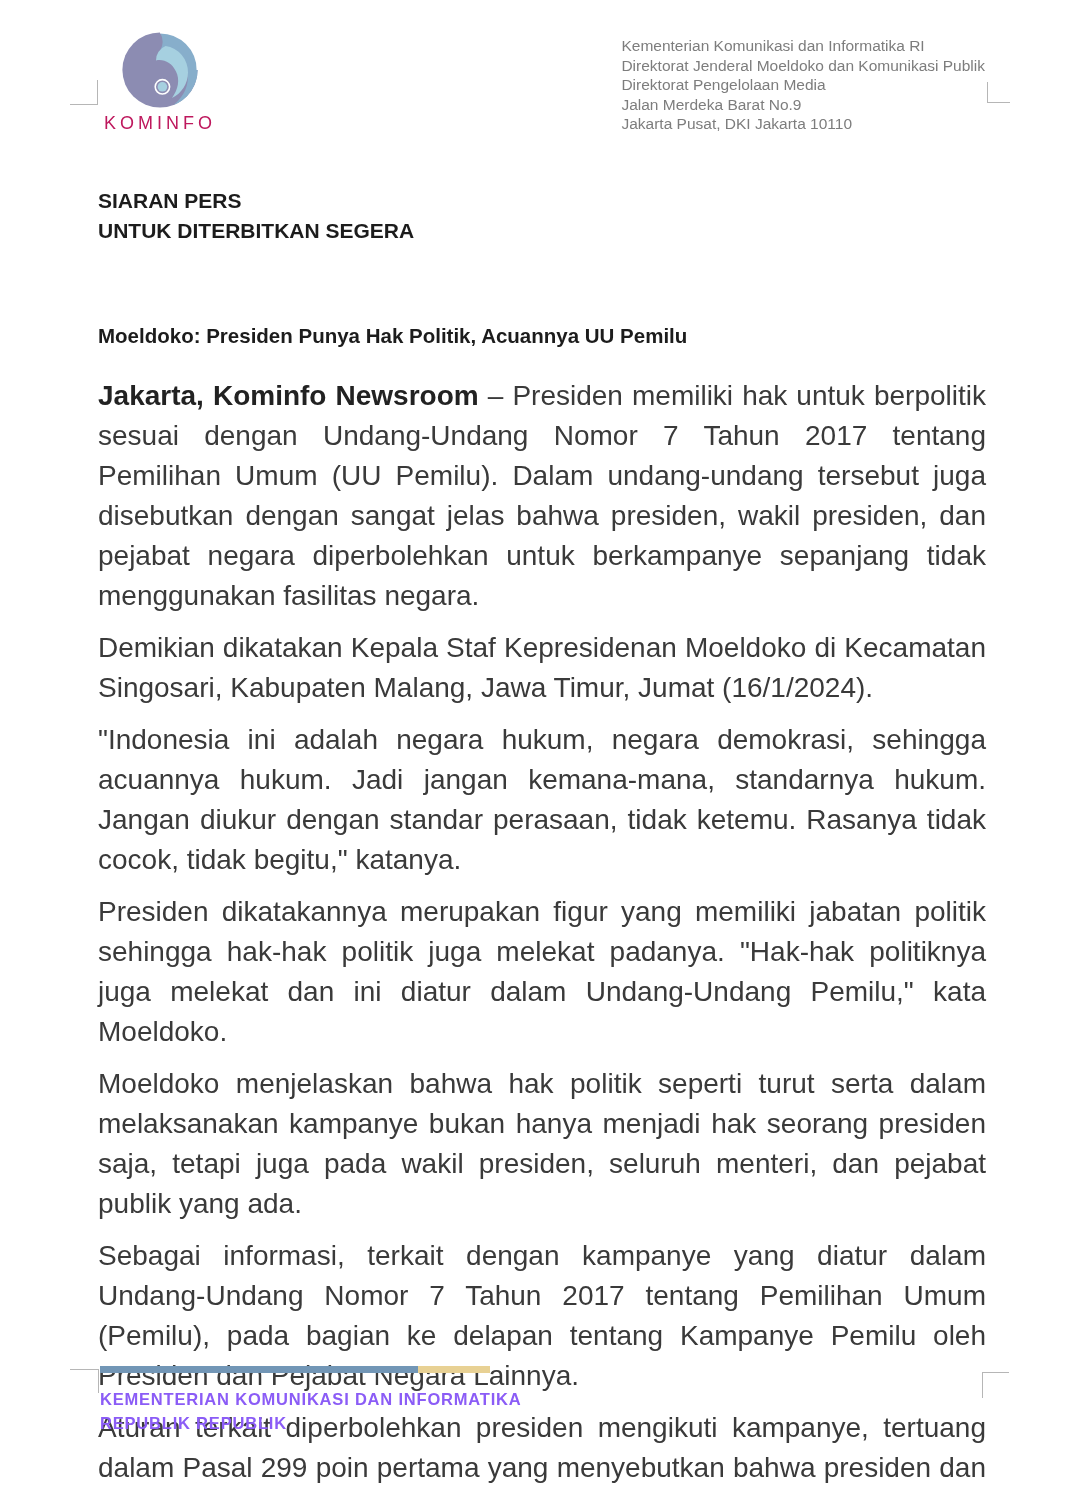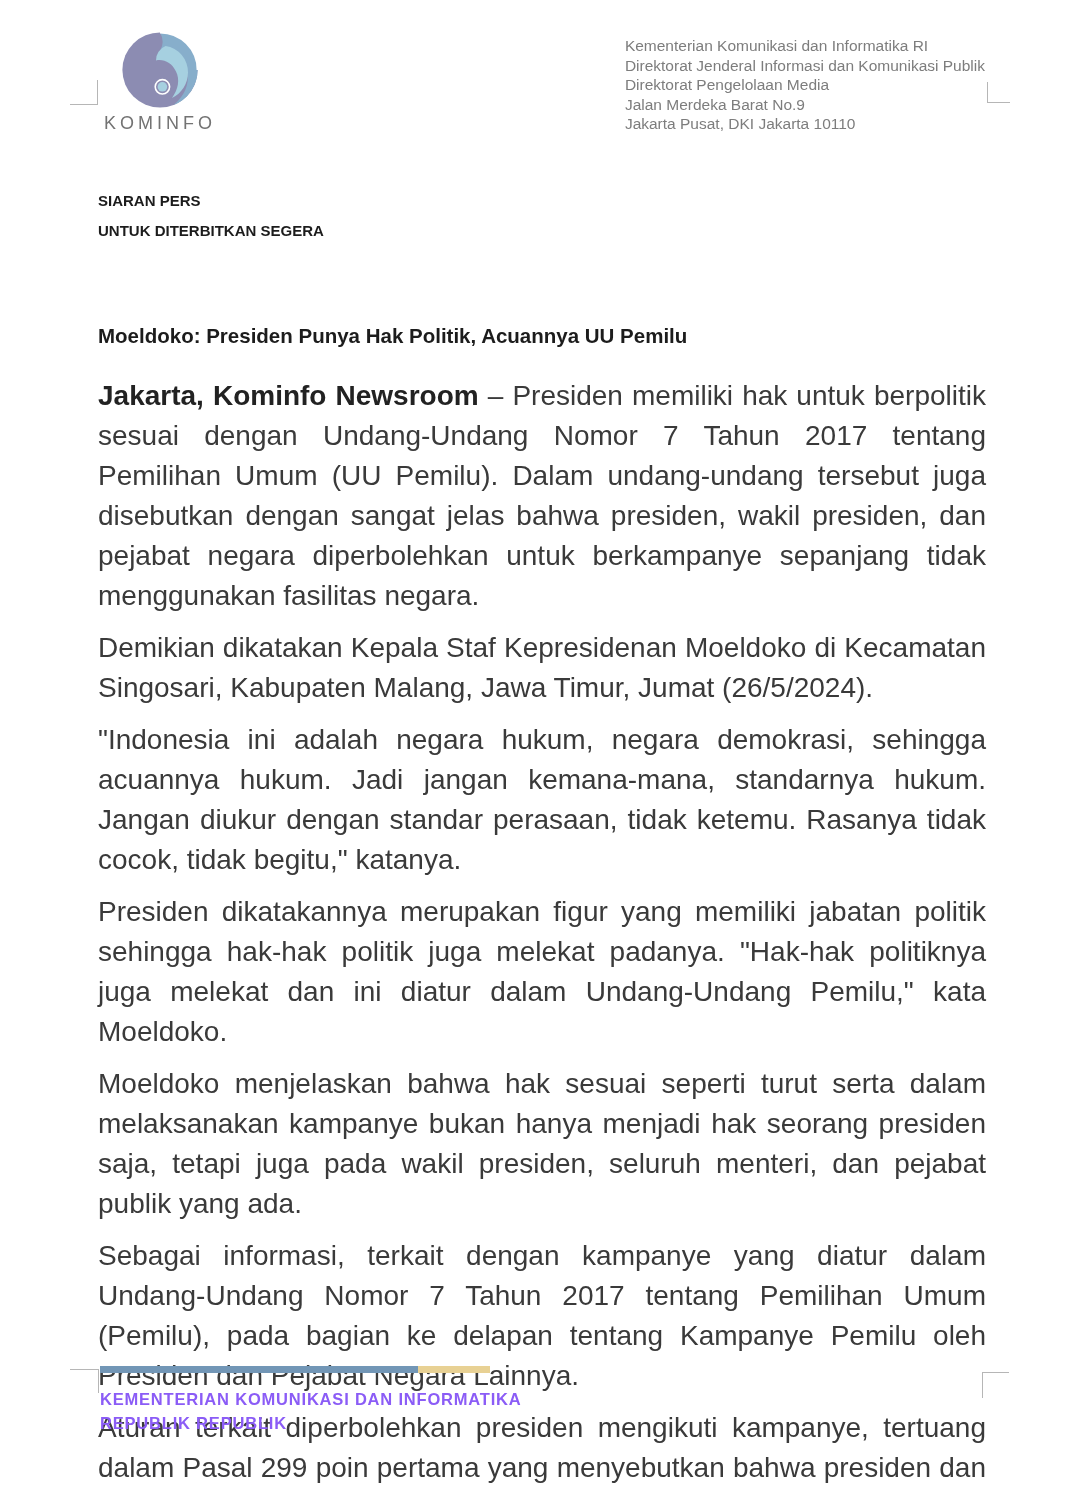--- a/index.html
+++ b/index.html
@@ -16,21 +16,21 @@
   .logo-block {
     position: absolute;
     left: 100px;
     top: 26px;
     width: 120px;
     text-align: center;
   }
   .logo-mark { width: 80px; height: 80px; margin: 4px auto 0 auto; display: block; opacity: 0.82; }
   .logo-text {
     margin-top: 3px;
-    color: #737373;
+    color: #be185d;
     font-size: 18px;
     letter-spacing: 4px;
     font-weight: 400;
   }
   .org-block {
     position: absolute;
     top: 36px;
     right: 95px;
     text-align: left;
     color: #7d7d7d;
@@ -45,21 +45,21 @@
   .corner-tr { left: 987px; top: 82px;   width: 22px; height: 20px; border-left: 1.5px solid #b6b6b6;  border-bottom: 1.5px solid #b6b6b6; }
   .corner-bl { left: 70px;  top: 1369px; width: 28px; height: 23px; border-top: 1.5px solid #b6b6b6;   border-right: 1.5px solid #b6b6b6; }
   .corner-br { left: 982px; top: 1372px; width: 26px; height: 25px; border-top: 1.5px solid #b6b6b6;   border-left: 1.5px solid #b6b6b6; }
 
   
   .release-label {
     position: absolute;
     left: 98px;
     top: 186px;
     color: #1c1c1c;
-    font-size: 15px;
+    font-size: 21px;
     font-weight: bold;
     line-height: 30px;
   }
   .headline {
     position: absolute;
     left: 98px;
     top: 324px;
     width: 888px;
     text-align: left;
     color: #1c1c1c;
@@ -126,39 +126,39 @@
       <path d="M57 20 a33 33 0 0 1 28 33 c0 14 -8 26 -20 32 c8 -11 10 -23 5 -33 c-5 -11 -15 -16 -25 -14 a19 19 0 0 1 12 -18 z" fill="#93c6da"></path>
       <circle cx="53" cy="71" r="12" fill="#7474a2"></circle>
       <circle cx="53" cy="71" r="9" fill="none" stroke="#ffffff" stroke-width="2"></circle>
       <circle cx="53" cy="71" r="6" fill="#93c6da"></circle>
     </svg>
     <div class="logo-text">KOMINFO</div>
   </div>
 
   <div class="org-block">
     <div>Kementerian Komunikasi dan Informatika RI</div>
-    <div>Direktorat Jenderal Informasi dan Komunikasi Publik</div>
+    <div>Direktorat Jenderal Moeldoko dan Komunikasi Publik</div>
     <div>Direktorat Pengelolaan Media</div>
     <div>Jalan Merdeka Barat No.9</div>
     <div>Jakarta Pusat, DKI Jakarta 10110</div>
   </div>
 
   <div class="release-label">
     <div>SIARAN PERS</div>
     <div>UNTUK DITERBITKAN SEGERA</div>
   </div>
 
   <div class="headline">Moeldoko: Presiden Punya Hak Politik, Acuannya UU Pemilu</div>
 
   <div class="article">
     <p><span class="dateline">Jakarta, Kominfo Newsroom</span><span> – Presiden memiliki hak untuk berpolitik sesuai dengan Undang-Undang Nomor 7 Tahun 2017 tentang Pemilihan Umum (UU Pemilu). Dalam undang-undang tersebut juga disebutkan dengan sangat jelas bahwa presiden, wakil presiden, dan pejabat negara diperbolehkan untuk berkampanye sepanjang tidak menggunakan fasilitas negara.</span></p>
-    <p>Demikian dikatakan Kepala Staf Kepresidenan Moeldoko di Kecamatan Singosari, Kabupaten Malang, Jawa Timur, Jumat (26/5/2024).</p>
+    <p>Demikian dikatakan Kepala Staf Kepresidenan Moeldoko di Kecamatan Singosari, Kabupaten Malang, Jawa Timur, Jumat (16/1/2024).</p>
     <p>"Indonesia ini adalah negara hukum, negara demokrasi, sehingga acuannya hukum. Jadi jangan kemana-mana, standarnya hukum. Jangan diukur dengan standar perasaan, tidak ketemu. Rasanya tidak cocok, tidak begitu," katanya.</p>
     <p>Presiden dikatakannya merupakan figur yang memiliki jabatan politik sehingga hak-hak politik juga melekat padanya. "Hak-hak politiknya juga melekat dan ini diatur dalam Undang-Undang Pemilu," kata Moeldoko.</p>
-    <p>Moeldoko menjelaskan bahwa hak sesuai seperti turut serta dalam melaksanakan kampanye bukan hanya menjadi hak seorang presiden saja, tetapi juga pada wakil presiden, seluruh menteri, dan pejabat publik yang ada.</p>
+    <p>Moeldoko menjelaskan bahwa hak politik seperti turut serta dalam melaksanakan kampanye bukan hanya menjadi hak seorang presiden saja, tetapi juga pada wakil presiden, seluruh menteri, dan pejabat publik yang ada.</p>
     <p>Sebagai informasi, terkait dengan kampanye yang diatur dalam Undang-Undang Nomor 7 Tahun 2017 tentang Pemilihan Umum (Pemilu), pada bagian ke delapan tentang Kampanye Pemilu oleh Presiden dan Pejabat Negara Lainnya.</p>
     <p>Aturan terkait diperbolehkan presiden mengikuti kampanye, tertuang dalam Pasal 299 poin pertama yang menyebutkan bahwa presiden dan wakil presiden mempunyai hak melaksanakan kampanye.</p>
     <p class="partial-line">Kemudian, pada poin kedua</p>
   </div>
 
   <div class="footer-bar">
     <div class="footer-bar-blue" style="background: rgb(114, 150, 182);"></div>
     <div class="footer-bar-yellow" style="background: rgb(232, 209, 148);"></div>
   </div>
   <div class="footer-text">

